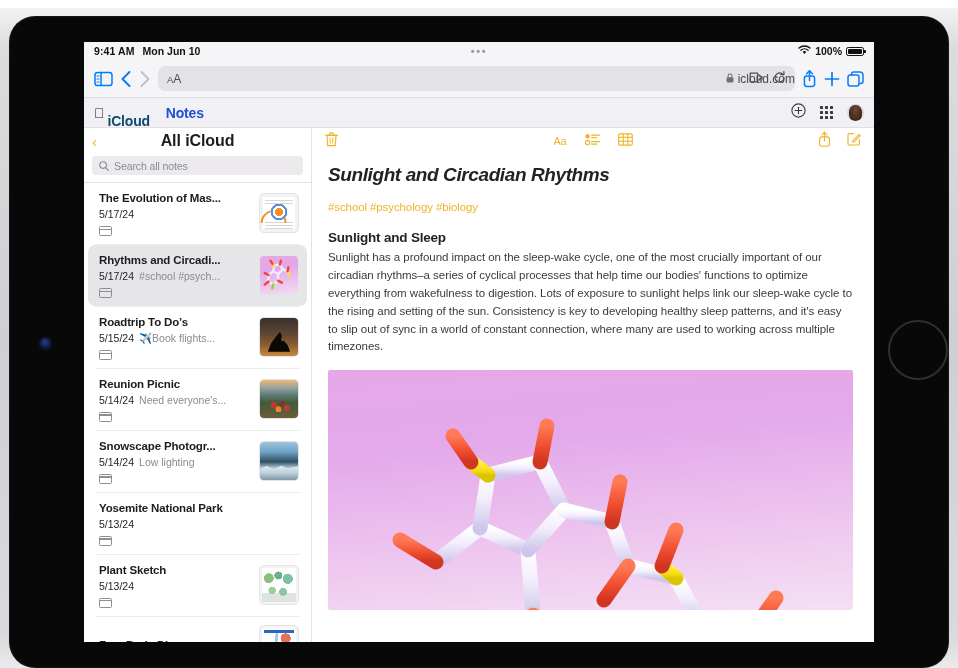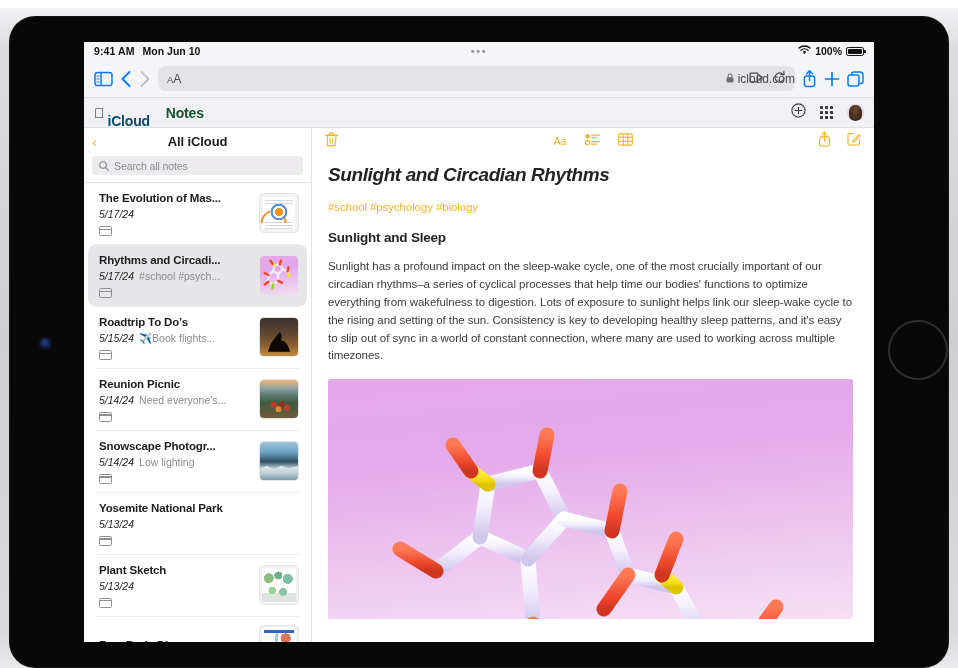--- a/index.html
+++ b/index.html
@@ -70,21 +70,21 @@
   .url-right { margin-left:auto; display:flex; align-items:center; gap:10px; z-index:2; }
 
   
   .icloud-header {
     height:30px; background:#f1f0f4; display:flex; align-items:center;
     padding:0 10px; border-bottom:1px solid #e0dfe4;
   }
   .ic-brand { display:flex; align-items:center; gap:4px; font-size:14px; font-weight:700; }
   .ic-apple { font-size:14px; color:#111; line-height:1; margin-right:-1px; }
   .ic-name { color:#0c4a6e; letter-spacing:-.2px;margin-top:16px; }
-  .ic-app { color:#14532d; letter-spacing:-.2px;padding-left:12px; }
+  .ic-app { color:#1d4ed8; letter-spacing:-.2px;padding-left:12px; }
   .ic-right { margin-left:auto; display:flex; align-items:center; gap:14px; }
   .ic-grid { display:grid; grid-template-columns:repeat(3,3px); grid-template-rows:repeat(3,3px); gap:2px; }
   .ic-grid span { width:3px; height:3px; background:#3b3b40; border-radius:.5px; }
   .avatar {
     width:17px; height:17px; border-radius:50%; overflow:hidden;
     background:#ded3e6; display:block; position:relative;
   }
   .avatar::after {
     content:""; position:absolute; left:2px; top:1px; width:13px; height:16px;
     border-radius:46% 46% 40% 40%;
@@ -98,21 +98,21 @@
   .noteslist {
     width:228px; flex:0 0 228px; background:#ffffff;
     border-right:1px solid #e2e2e4; display:flex; flex-direction:column; overflow:hidden;
   }
   .nl-header {
     height:26px; display:flex; align-items:center; padding:0 8px; position:relative; flex:0 0 26px;
   }
   .nl-back { color:#f0b429; font-size:15px; line-height:1; font-weight:500; }
   .nl-title {
     position:absolute; left:0; right:0; text-align:center;
-    font-size:13px; font-weight:700; color:#1c1c1e; letter-spacing:-.1px; pointer-events:none;
+    font-size:16px; font-weight:700; color:#1c1c1e; letter-spacing:-.1px; pointer-events:none;
   }
   .nl-search-wrap { padding:2px 8px 7px; flex:0 0 auto; }
   .nl-search {
     height:19px; background:#eceaec; border-radius:4px;
     display:flex; align-items:center; gap:5px; padding:0 7px;
   }
   .nl-search-text { font-size:10.5px; color:#8b8b90; letter-spacing:-.1px; }
   .nl-divider { height:1px; background:#e2e2e4; }
   .nl-scroll { flex:1; overflow:hidden; }
 
@@ -123,21 +123,21 @@
   .note-row.selected { background:#e6e5e7; }
   .note-row .nr-main { flex:1; min-width:0; }
   .nr-title {
     font-size:11.5px; font-weight:700; color:#1c1c1e; letter-spacing:-.15px;
     white-space:nowrap; overflow:hidden; text-overflow:ellipsis; line-height:1.25;
   }
   .nr-sub {
     font-size:10.5px; color:#1c1c1e; margin-top:3px; display:flex; gap:5px;
     white-space:nowrap; overflow:hidden; line-height:1.2;
   }
-  .nr-date { color:#1f1f21; flex:0 0 auto;font-style:italic; }
+  .nr-date { color:#1f1f21; flex:0 0 auto; }
   .nr-snippet { color:#8b8b90; overflow:hidden; text-overflow:ellipsis; min-width:0; }
   .nr-folder { margin-top:5px; width:13px; height:10px; position:relative; }
   .nr-folder::before {
     content:""; position:absolute; inset:0; border:1.1px solid #8d8d92; border-radius:1.6px;
   }
   .nr-folder::after {
     content:""; position:absolute; left:0; right:0; top:2.6px; height:1.1px; background:#8d8d92;
   }
   .nr-thumb {
     width:40px; height:40px; flex:0 0 40px; border-radius:5px; overflow:hidden;
@@ -219,21 +219,21 @@
   .detail-body { flex:1; padding:0 16px; overflow:hidden; }
   .note-title {
     font-size:19px; font-weight:700; color:#232325; letter-spacing:-.4px;
     margin-top:10px; line-height:1.2;font-style:italic;
   }
   .note-tags { font-size:11.5px; color:#f0b429; margin-top:14px; letter-spacing:-.1px; }
   .note-h2 {
     font-size:13.5px; font-weight:700; color:#232325; margin-top:17px; letter-spacing:-.2px;
   }
   .note-para {
-    font-size:11.5px; color:#3b3b3e; line-height:1.56; margin-top:13px;
+    font-size:11.5px; color:#3b3b3e; line-height:1.56; margin-top:4px;
     letter-spacing:-.05px; max-width:525px;
   }
   .note-image {
     margin-top:14px; width:525px; height:240px; border-radius:2px; position:relative;
     overflow:hidden;
     background:linear-gradient(175deg,#e6a7e8 0%, #e3a9ea 30%, #eec6ef 68%, #f4e0f4 100%);
   }
   .note-image svg { position:absolute; inset:0; }
 </style>
 </head>

